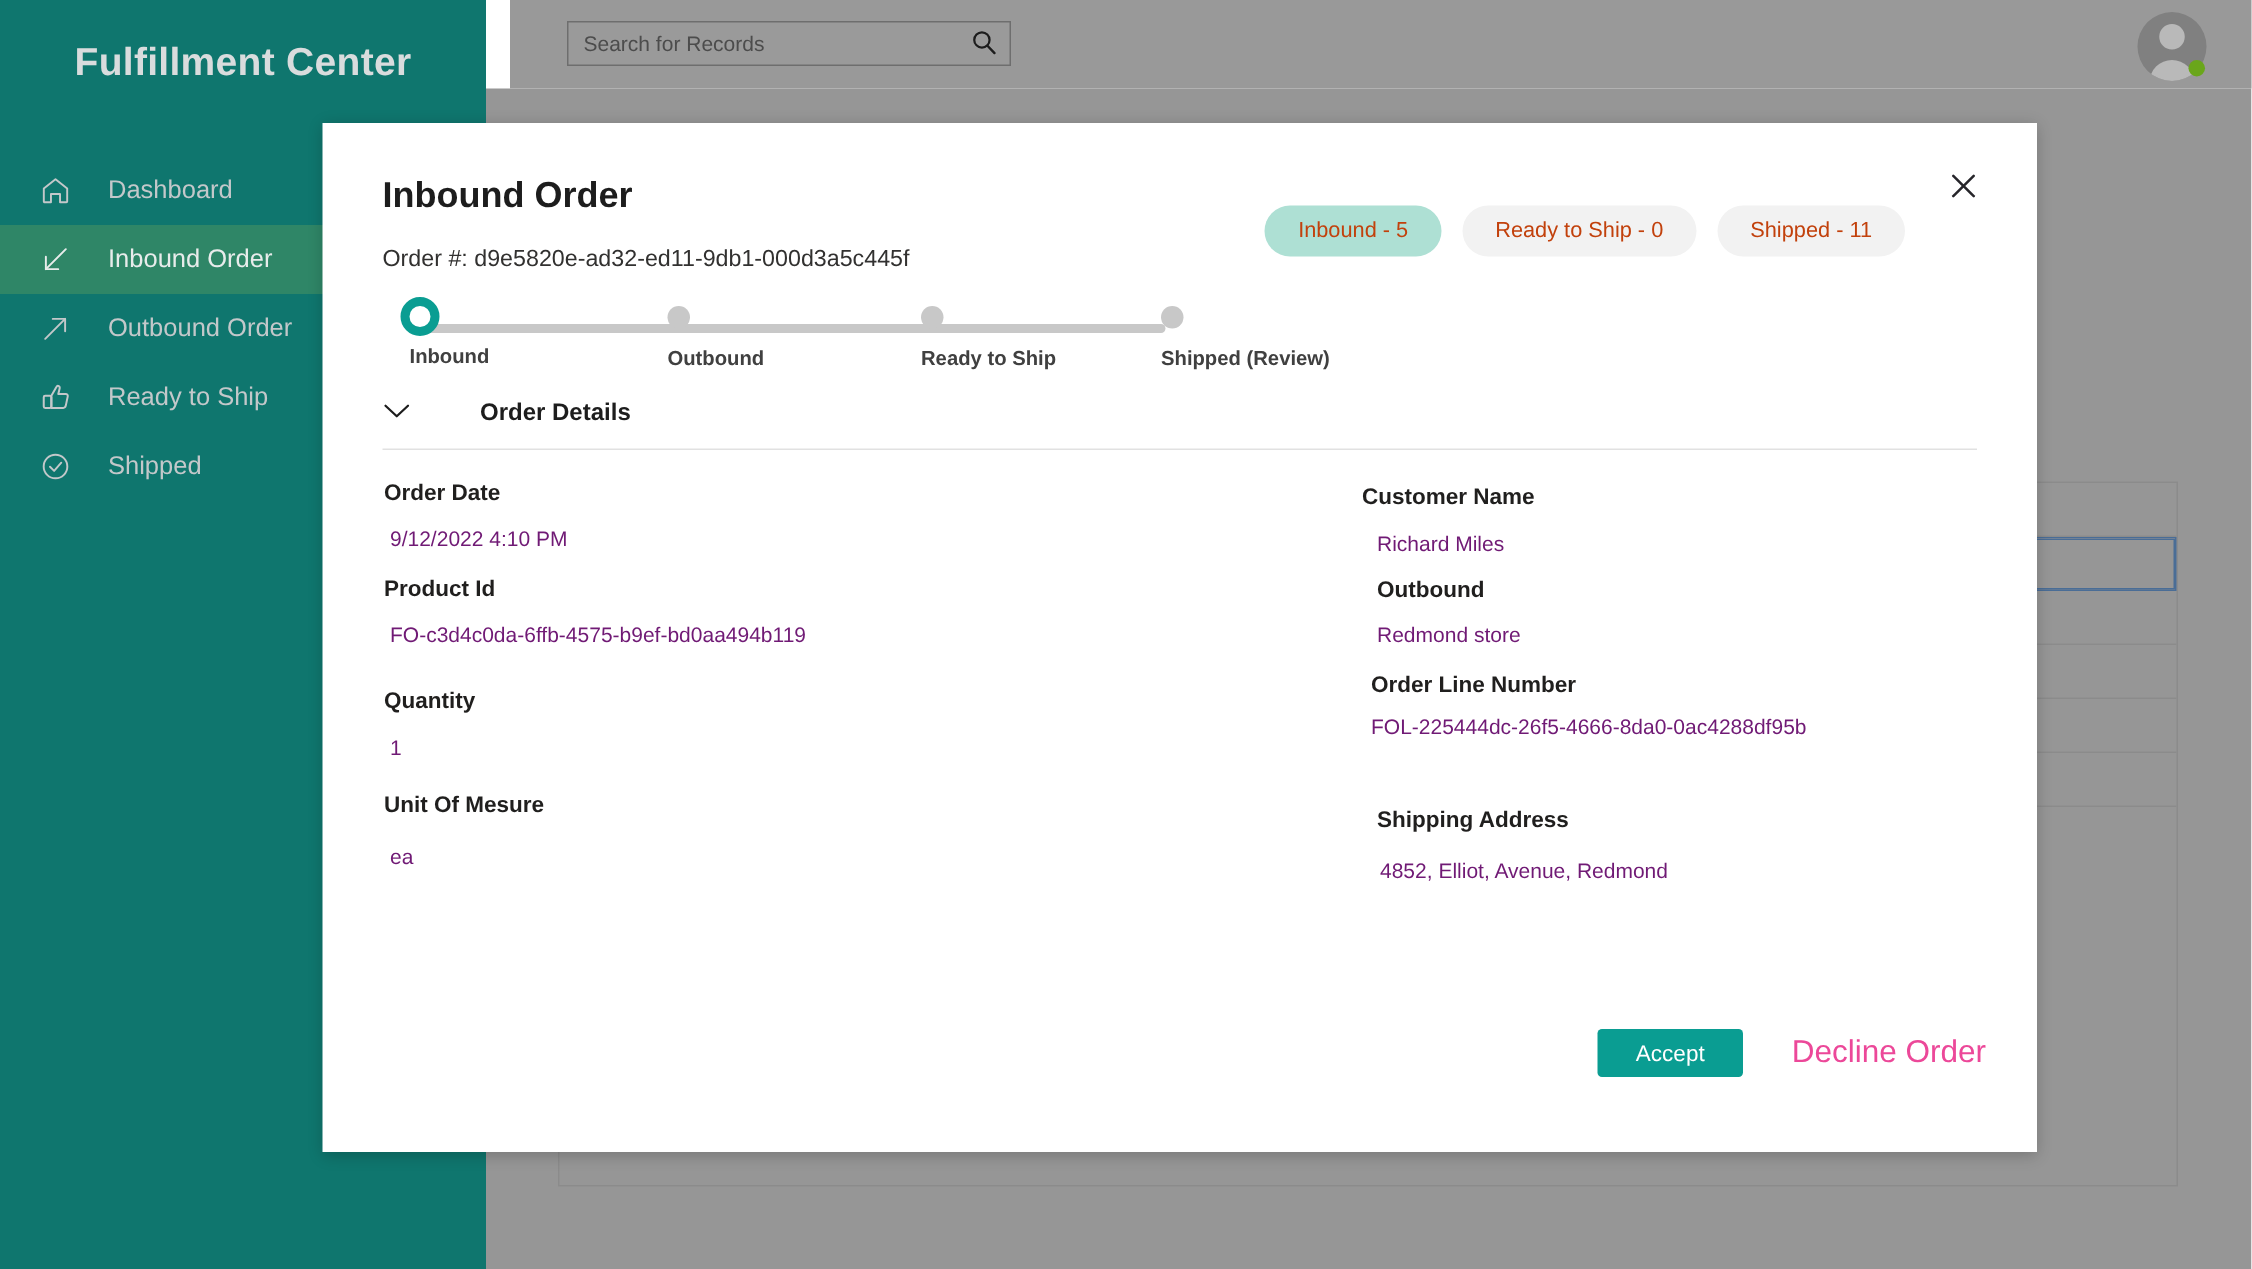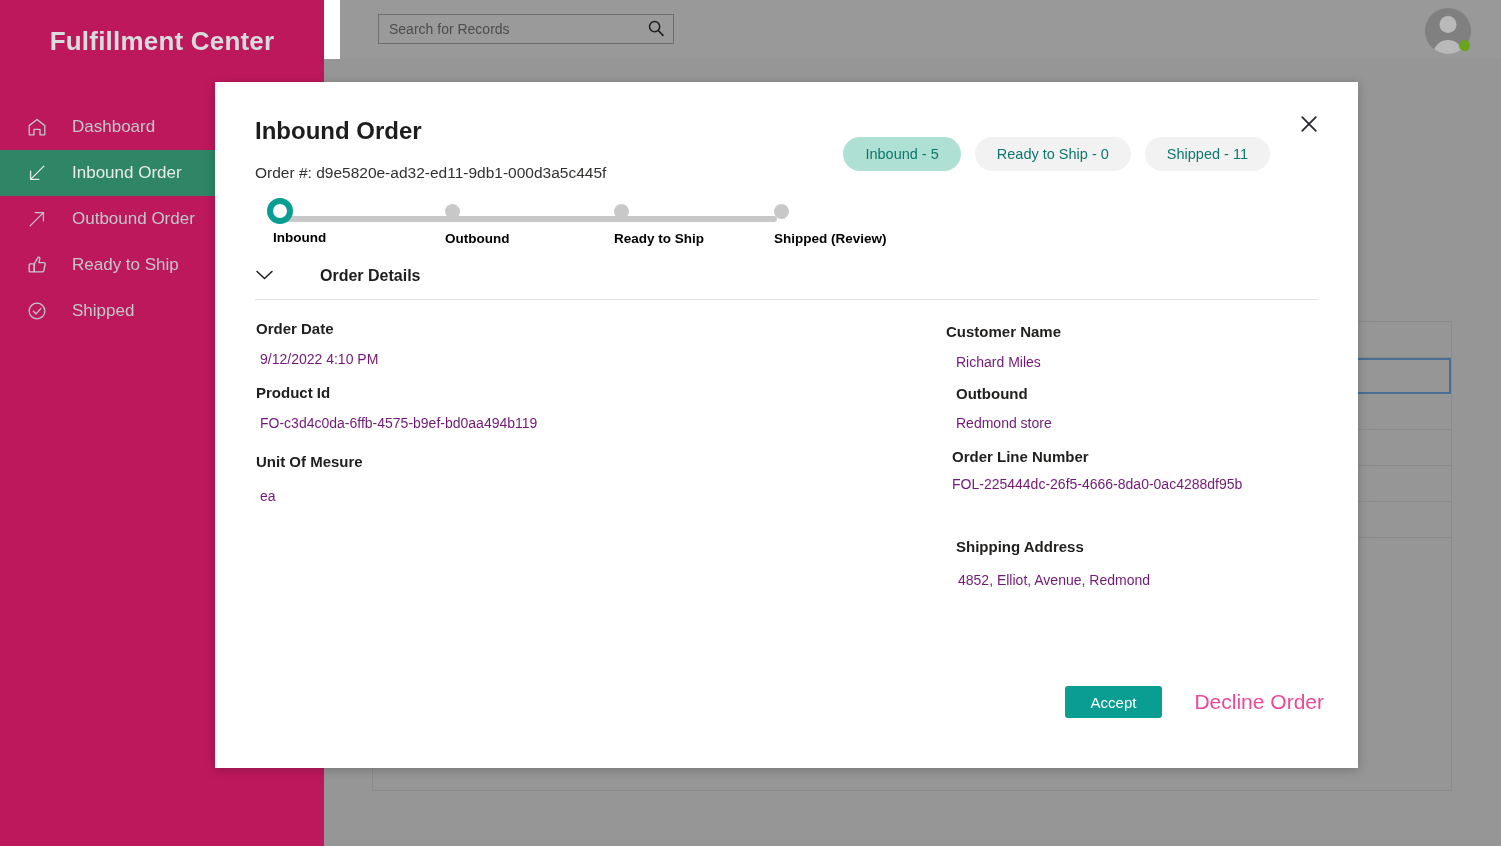--- a/index.html
+++ b/index.html
@@ -8,21 +8,21 @@
     overflow: hidden;
     font-family: "Liberation Sans", sans-serif;
     background: #ffffff;
   }
   #app { position: relative; width: 1501px; height: 846px; }
 
   
   .sidebar {
     position: absolute; left: 0; top: 0;
     width: 324px; height: 846px;
-    background: #be185d;
+    background: #0f766e;
     z-index: 2;
   }
   .brand {
     height: 82px;
     display: flex; align-items: center; justify-content: center;
     color: #d9dcdd;
     font-size: 26px; font-weight: bold;
     letter-spacing: .2px;
   }
   .nav { margin-top: 22px; }
@@ -143,21 +143,21 @@
 
   .pills {
     position: absolute; right: 88px; top: 55px;
     display: flex; gap: 14px;
   }
   .pill {
     height: 34px;
     padding: 0 22px;
     border-radius: 18px;
     background: #f2f2f2;
-    color: #0f766e;
+    color: #c2410c;
     font-size: 14.5px;
     display: flex; align-items: center; justify-content: center;
     border: 0; cursor: pointer;
     font-family: "Liberation Sans", sans-serif;
   }
   .pill.active { background: #aee0d4; }
 
   .stepper {
     position: absolute; left: 40px; top: 122px;
     width: 540px; height: 60px;
@@ -178,21 +178,21 @@
     margin-left: 0;
   }
   .step.current .dot {
     width: 26px; height: 26px;
     border: 6px solid #0a9d92;
     background: #ffffff;
     margin-top: -6px; margin-left: -6px;
   }
   .step .slabel {
     margin-top: 12px;
-    font-size: 13.5px; font-weight: bold; color: #000000;
+    font-size: 13.5px; font-weight: bold; color: #404040;
     white-space: nowrap;
   }
   .step.current .slabel { margin-top: 6px; }
 
   .section-head {
     position: absolute; left: 40px; top: 185px;
     display: flex; align-items: center; gap: 14px;
     cursor: pointer;
   }
   .section-head .stitle {
@@ -202,21 +202,21 @@
     position: absolute; left: 40px; top: 217px;
     width: 1063px; height: 1px; background: #e1e1e1;
   }
 
   .cols {
     position: absolute; left: 0; top: 225px;
     width: 1143px;
   }
   .col { position: absolute; top: 0; }
   .col-left  { left: 41px;  width: 620px; }
-  .col-right { left: 693px; width: 420px; margin-left: 38px; }
+  .col-right { left: 693px; width: 420px; }
 
   .field { margin-bottom: 4px; }
   .field .flabel {
     font-size: 15px; font-weight: bold; color: #201f1e;
     padding: 13px 0 0 0;
   }
   .field .fvalue {
     font-size: 14px; color: #701a75;
     padding: 14px 0 0 4px;
   }
@@ -386,20 +386,24 @@
       <div class="col col-left">
         <div class="field">
           <div class="flabel">Order Date</div>
           <div class="fvalue">9/12/2022 4:10 PM</div>
         </div>
         <div class="field">
           <div class="flabel">Product Id</div>
           <div class="fvalue">FO-c3d4c0da-6ffb-4575-b9ef-bd0aa494b119</div>
         </div>
         <div class="field">
+          <div class="flabel" style="padding-top:24px">Quantity</div>
+          <div class="fvalue">1</div>
+        </div>
+        <div class="field">
           <div class="flabel" style="padding-top:18px">Unit Of Mesure</div>
           <div class="fvalue" style="padding-top:18px">ea</div>
         </div>
       </div>
 
       <div class="col col-right">
         <div class="field">
           <div class="flabel" style="padding-top:16px">Customer Name</div>
           <div class="fvalue" style="padding-left:10px">Richard Miles</div>
         </div>

